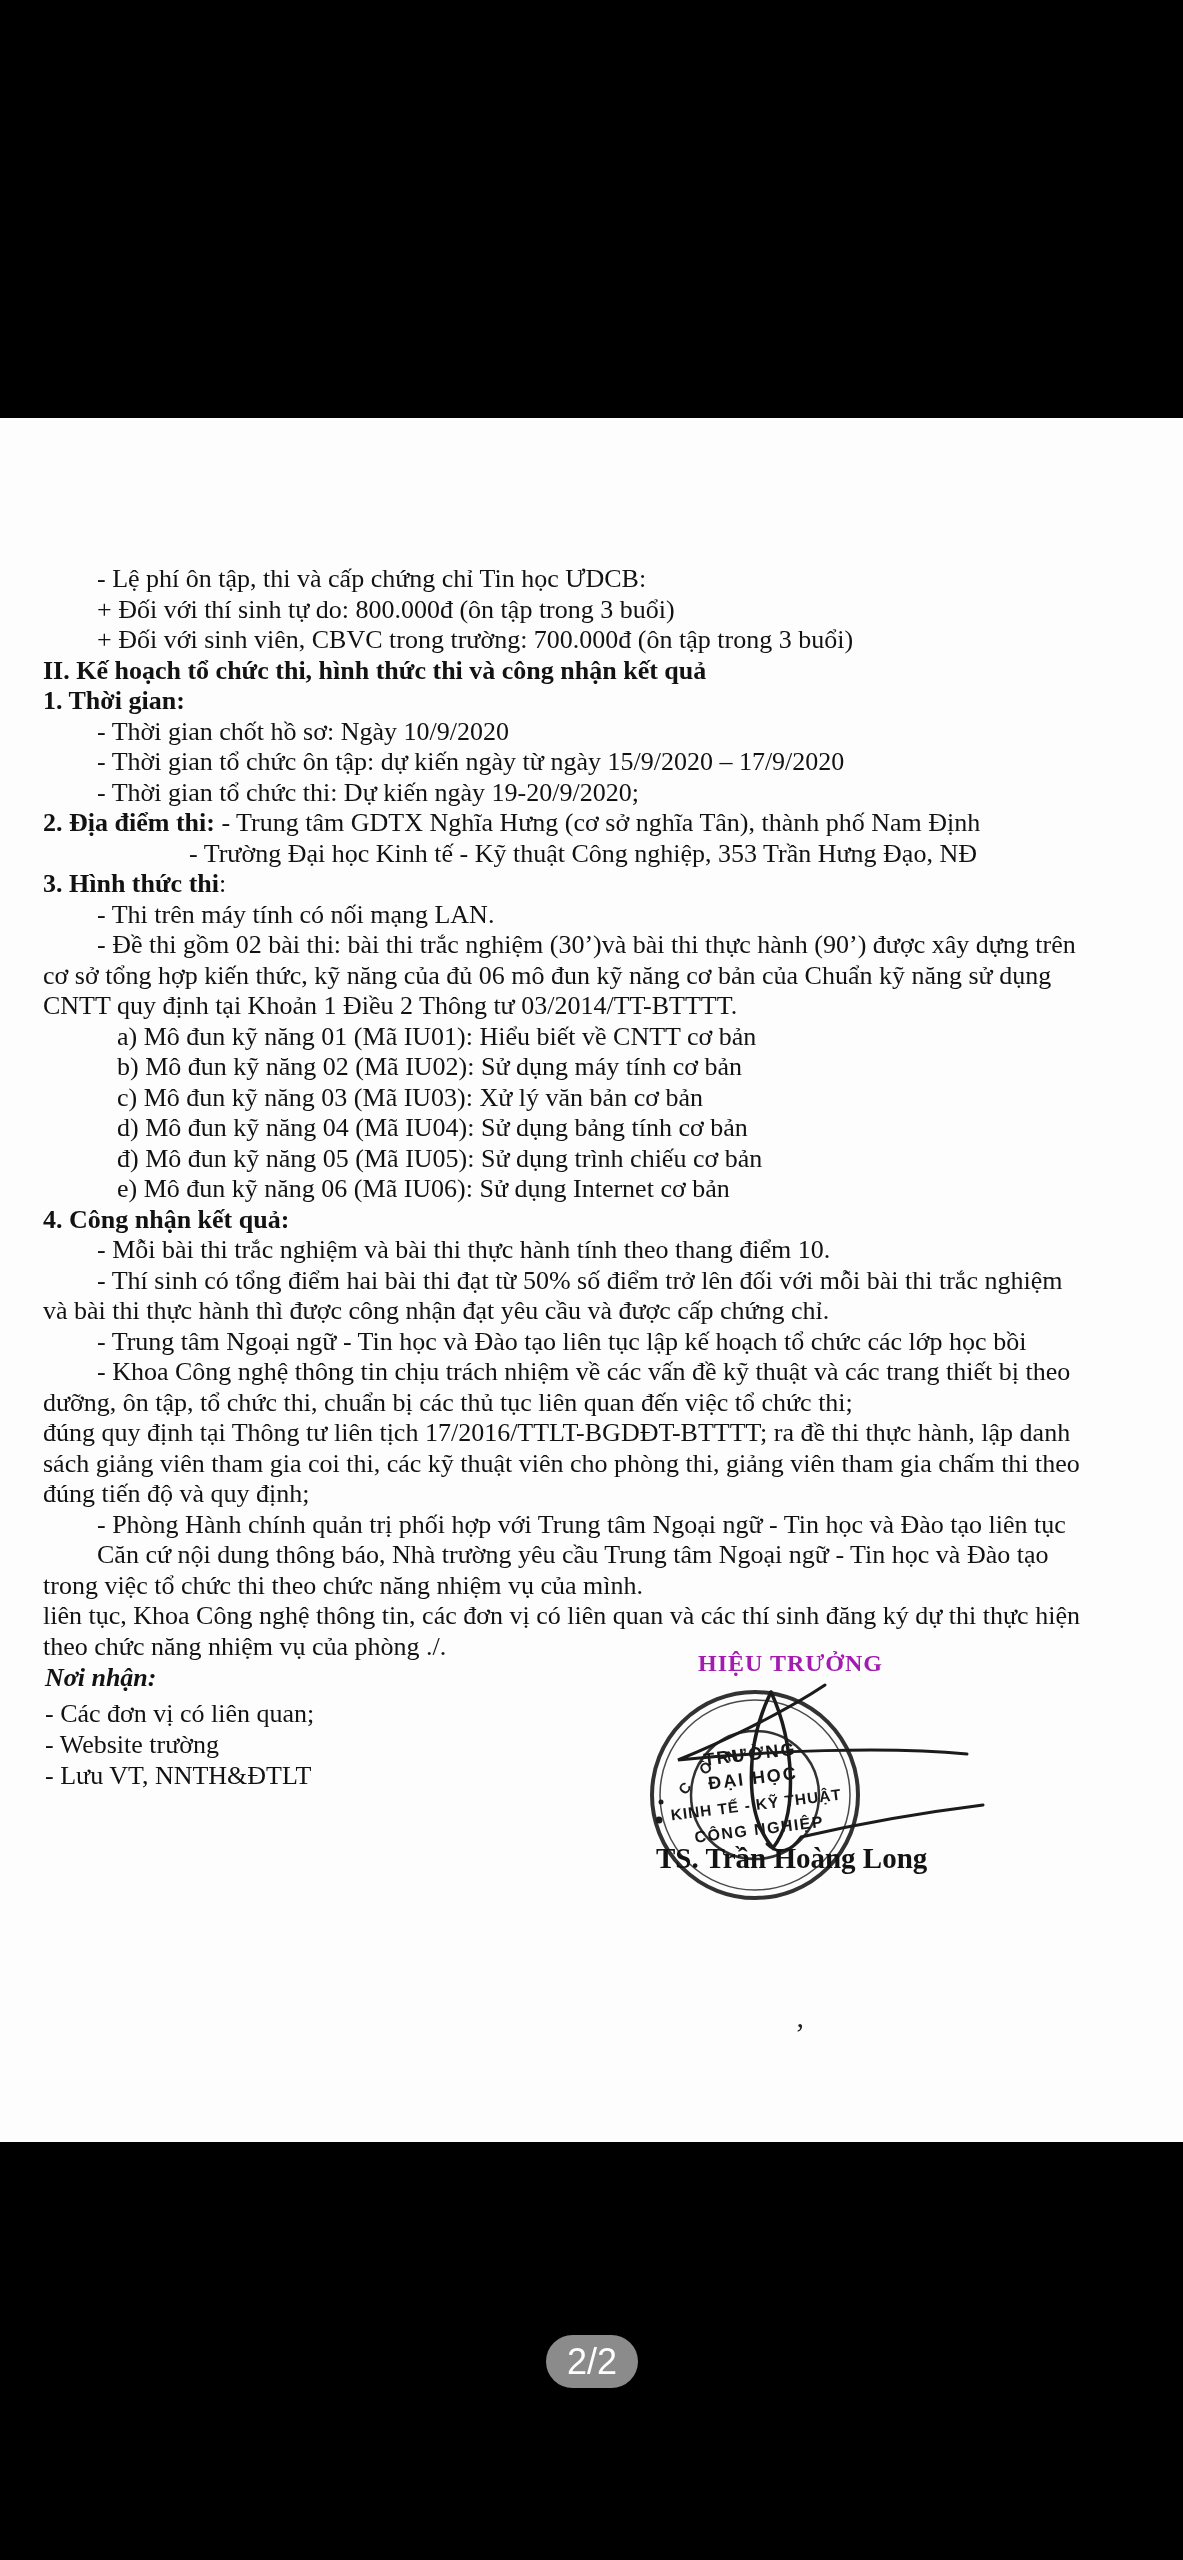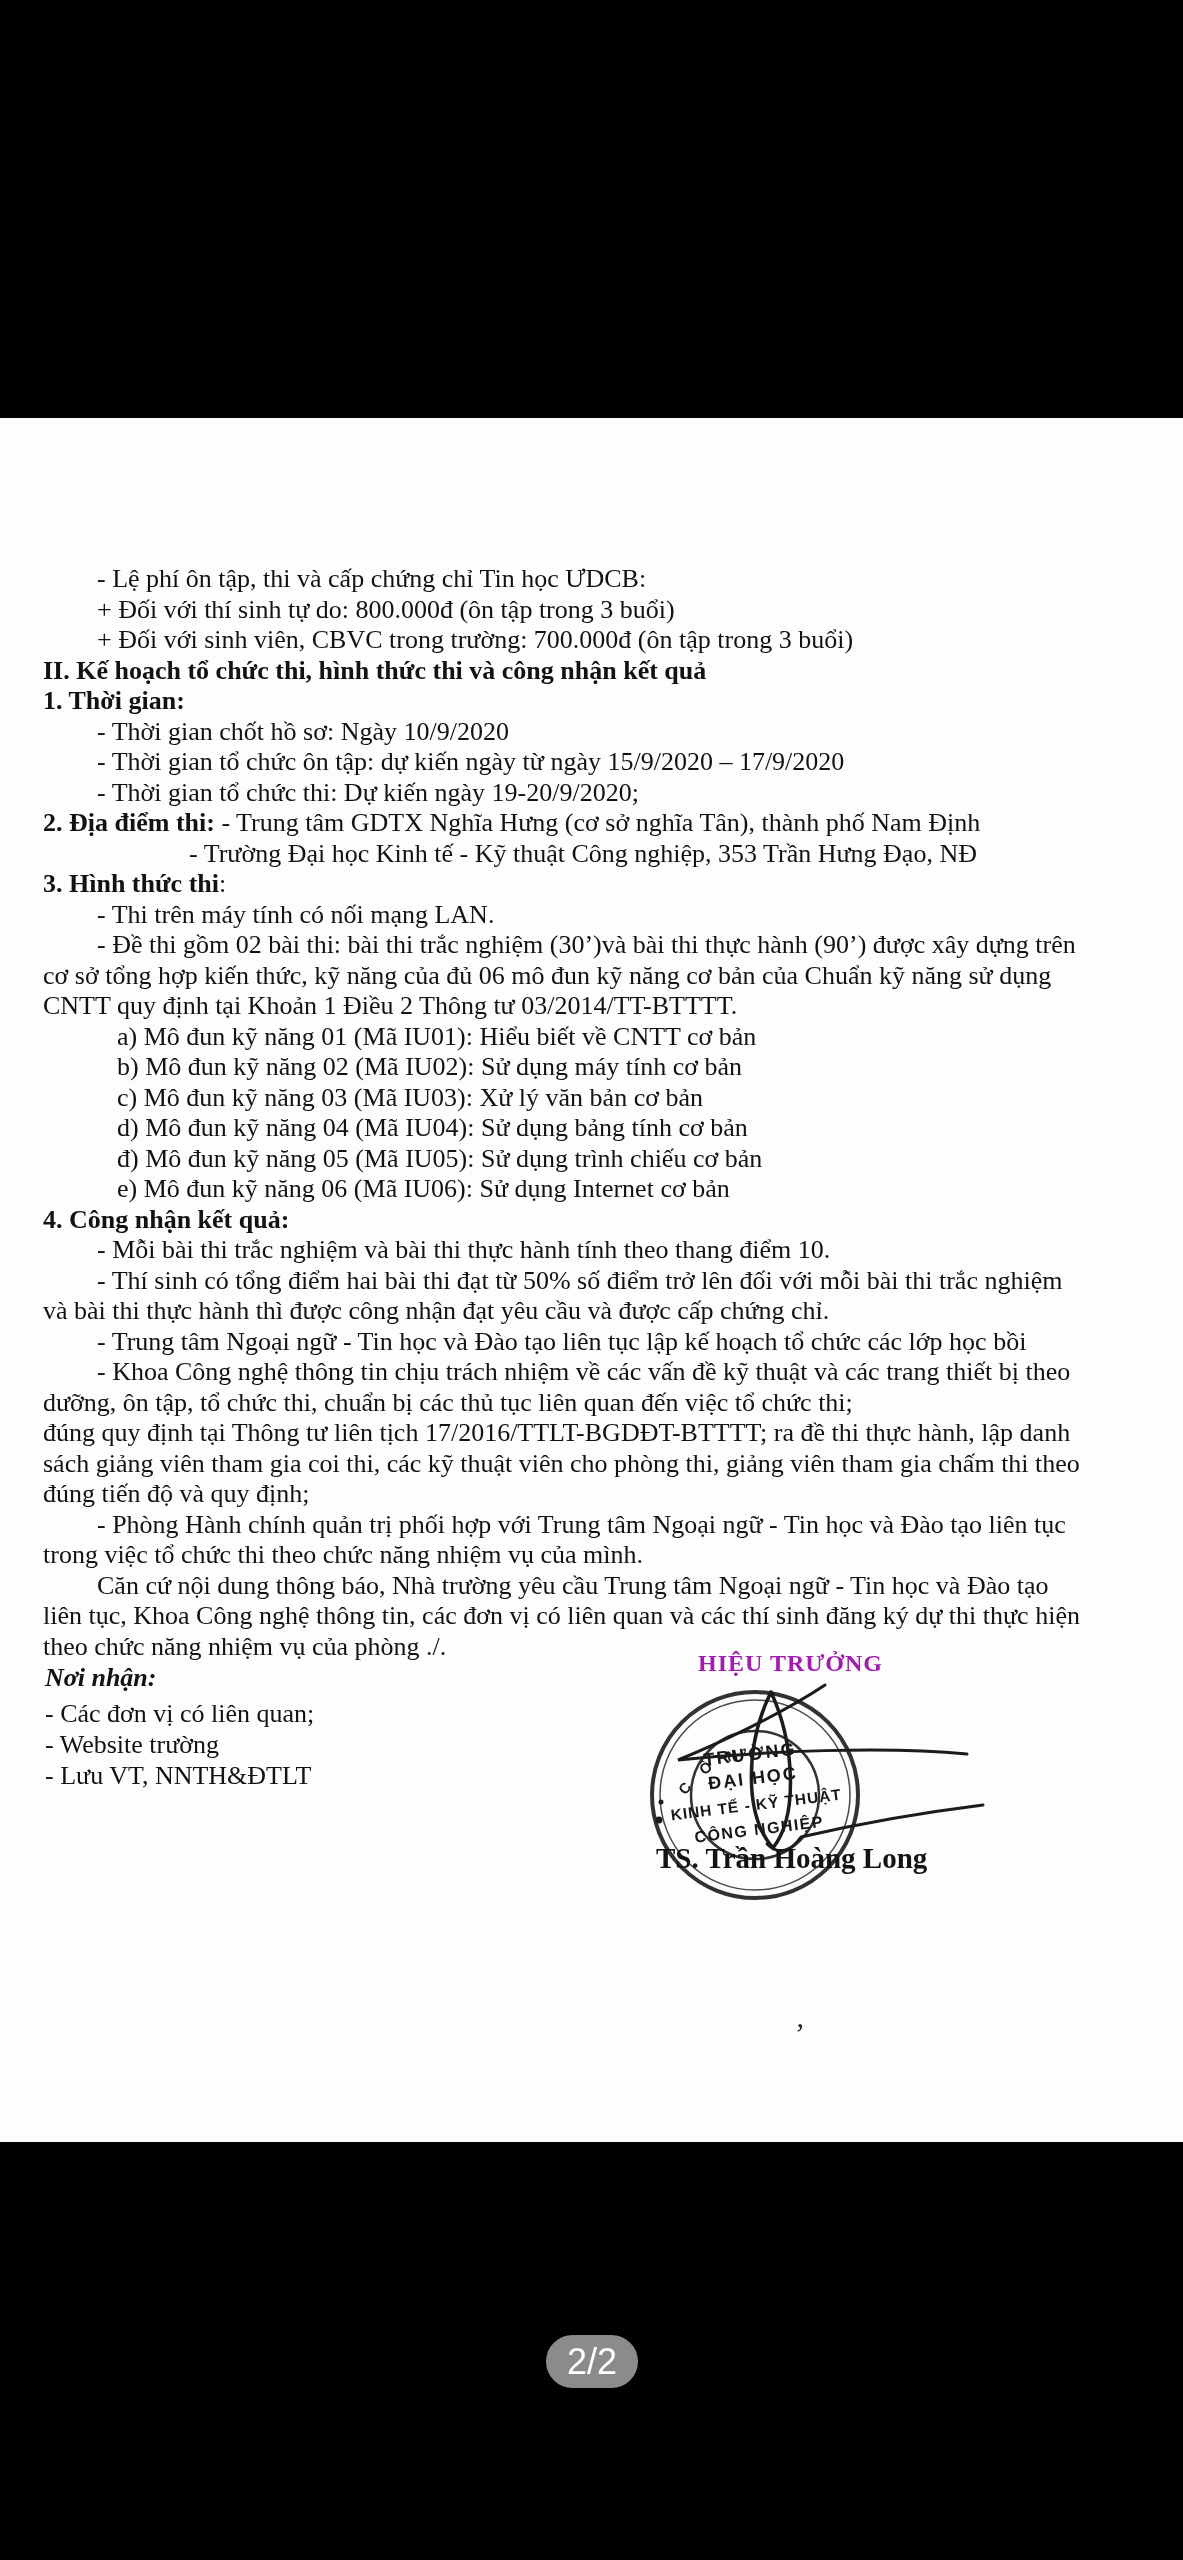--- a/index.html
+++ b/index.html
@@ -56,22 +56,22 @@
         <div class="doc-line ind1"><span>- Mỗi bài thi trắc nghiệm và bài thi thực hành tính theo thang điểm 10.</span></div>
         <div class="doc-line ind1"><span>- Thí sinh có tổng điểm hai bài thi đạt từ 50% số điểm trở lên đối với mỗi bài thi trắc nghiệm</span></div>
         <div class="doc-line ind0"><span>và bài thi thực hành thì được công nhận đạt yêu cầu và được cấp chứng chỉ.</span></div>
         <div class="doc-line ind1"><span>- Trung tâm Ngoại ngữ - Tin học và Đào tạo liên tục lập kế hoạch tổ chức các lớp học bồi</span></div>
         <div class="doc-line ind1"><span>- Khoa Công nghệ thông tin chịu trách nhiệm về các vấn đề kỹ thuật và các trang thiết bị theo</span></div>
         <div class="doc-line ind0"><span>dưỡng, ôn tập, tổ chức thi, chuẩn bị các thủ tục liên quan đến việc tổ chức thi;</span></div>
         <div class="doc-line ind0"><span>đúng quy định tại Thông tư liên tịch 17/2016/TTLT-BGDĐT-BTTTT; ra đề thi thực hành, lập danh</span></div>
         <div class="doc-line ind0"><span>sách giảng viên tham gia coi thi, các kỹ thuật viên cho phòng thi, giảng viên tham gia chấm thi theo</span></div>
         <div class="doc-line ind0"><span>đúng tiến độ và quy định;</span></div>
         <div class="doc-line ind1"><span>- Phòng Hành chính quản trị phối hợp với Trung tâm Ngoại ngữ - Tin học và Đào tạo liên tục</span></div>
+        <div class="doc-line ind1"><span>Căn cứ nội dung thông báo, Nhà trường yêu cầu Trung tâm Ngoại ngữ - Tin học và Đào tạo</span></div>
         <div class="doc-line ind0"><span>trong việc tổ chức thi theo chức năng nhiệm vụ của mình.</span></div>
-        <div class="doc-line ind1"><span>Căn cứ nội dung thông báo, Nhà trường yêu cầu Trung tâm Ngoại ngữ - Tin học và Đào tạo</span></div>
         <div class="doc-line ind0"><span>liên tục, Khoa Công nghệ thông tin, các đơn vị có liên quan và  các thí sinh đăng ký dự thi thực hiện</span></div>
         <div class="doc-line ind0"><span>theo chức năng nhiệm vụ của phòng ./.</span></div>
       </div>
 
     <div class="recipients">
       <div class="recipients-heading">Nơi nhận:</div>
       <div>- Các đơn vị có liên quan;</div>
       <div>- Website trường</div>
       <div>- Lưu VT, NNTH&amp;ĐTLT</div>
     </div>

